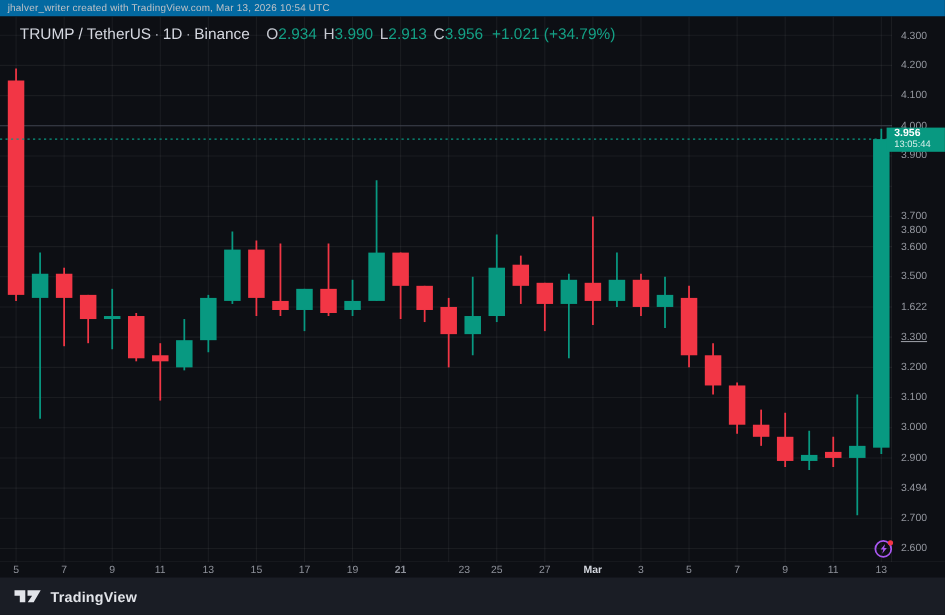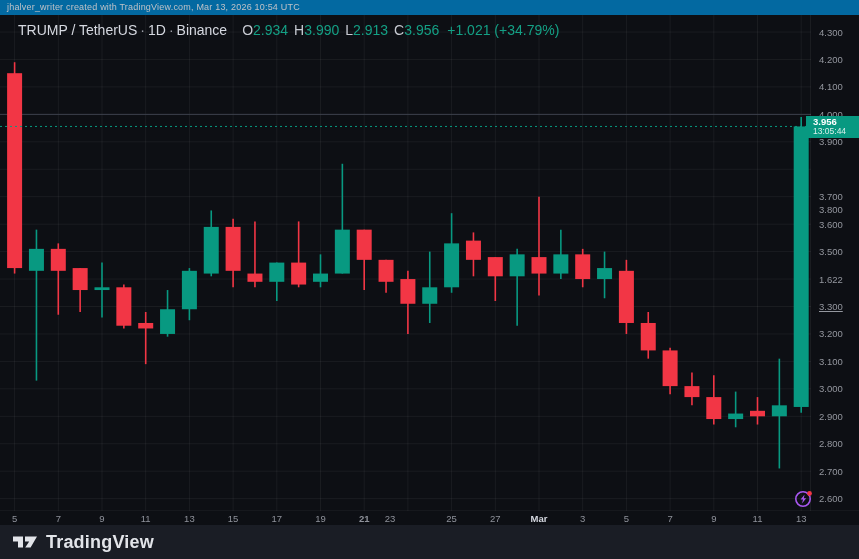--- a/index.html
+++ b/index.html
@@ -30,21 +30,21 @@
   
   .time-axis{position:absolute;left:0;right:0;bottom:0;height:14px;
              border-top:1px solid rgba(255,255,255,0.04);z-index:4;}
   .time-tick{position:absolute;top:2px;font-size:9.5px;color:#8f929b;transform:translateX(-50%);}
   .time-tick.major{color:#d5d8e0;font-weight:bold;}
   
   .live-icon{position:absolute;z-index:5;}
   
   .bottom-bar{position:absolute;left:0;right:0;bottom:0;height:34px;background:#1a1d25;
               display:flex;align-items:center;padding-left:13px;}
-  .brand-text{color:#e2e4e9;font-size:18px;font-weight:bold;margin-left:8px;letter-spacing:.2px;}
+  .brand-text{color:#e2e4e9;font-size:13px;font-weight:bold;margin-left:8px;letter-spacing:.2px;}
 </style>
 </head>
 <body>
 
 <div class="frame">
 
   <div class="attr-bar">
     <span>jhalver_writer created with TradingView.com, Mar 13, 2026 10:54 UTC</span>
   </div>
 
@@ -182,36 +182,36 @@
         <div class="price-tick" style="top: 159px; margin-top: 30px;">3.800</div>
         <div class="price-tick" style="top: 176.211px;">3.700</div>
         <div class="price-tick" style="top: 203.66px;">3.600</div>
         <div class="price-tick" style="top: 231.109px;">3.500</div>
         <div class="price-tick" style="top: 258.558px;">1.622</div>
         <div class="price-tick" style="top: 286.006px; text-decoration: underline;">3.300</div>
         <div class="price-tick" style="top: 313.455px;">3.200</div>
         <div class="price-tick" style="top: 340.904px;">3.100</div>
         <div class="price-tick" style="top: 368.353px;">3.000</div>
         <div class="price-tick" style="top: 395.802px;">2.900</div>
-        <div class="price-tick" style="top: 423.25px;">2.800</div>
+        <div class="price-tick" style="top: 423.25px;">3.494</div>
         <div class="price-tick" style="top: 450.699px;">2.700</div>
         <div class="price-tick" style="top: 478.148px; text-align: center;">2.600</div>
       </div>
 
     <div class="time-axis" id="time-axis">
         <div class="time-tick" style="left: 14.6px;">5</div>
         <div class="time-tick" style="left: 58.3px;">7</div>
         <div class="time-tick" style="left: 102px;">9</div>
         <div class="time-tick" style="left: 145.7px;">11</div>
         <div class="time-tick" style="left: 189.4px;">13</div>
         <div class="time-tick" style="left: 233.1px;">15</div>
         <div class="time-tick" style="left: 276.8px;">17</div>
         <div class="time-tick" style="left: 320.5px;">19</div>
         <div class="time-tick" style="left: 364.2px; font-weight: bold;">21</div>
-        <div class="time-tick" style="left: 390px;">23</div>
+        <div class="time-tick" style="left: 422px;">23</div>
         <div class="time-tick" style="left: 451.6px;">25</div>
         <div class="time-tick" style="left: 495.3px;">27</div>
         <div class="time-tick major" style="left: 539px;">Mar</div>
         <div class="time-tick" style="left: 582.7px;">3</div>
         <div class="time-tick" style="left: 626.4px;">5</div>
         <div class="time-tick" style="left: 670.1px;">7</div>
         <div class="time-tick" style="left: 713.8px;">9</div>
         <div class="time-tick" style="left: 757.5px;">11</div>
         <div class="time-tick" style="left: 801.2px;">13</div>
       </div>

